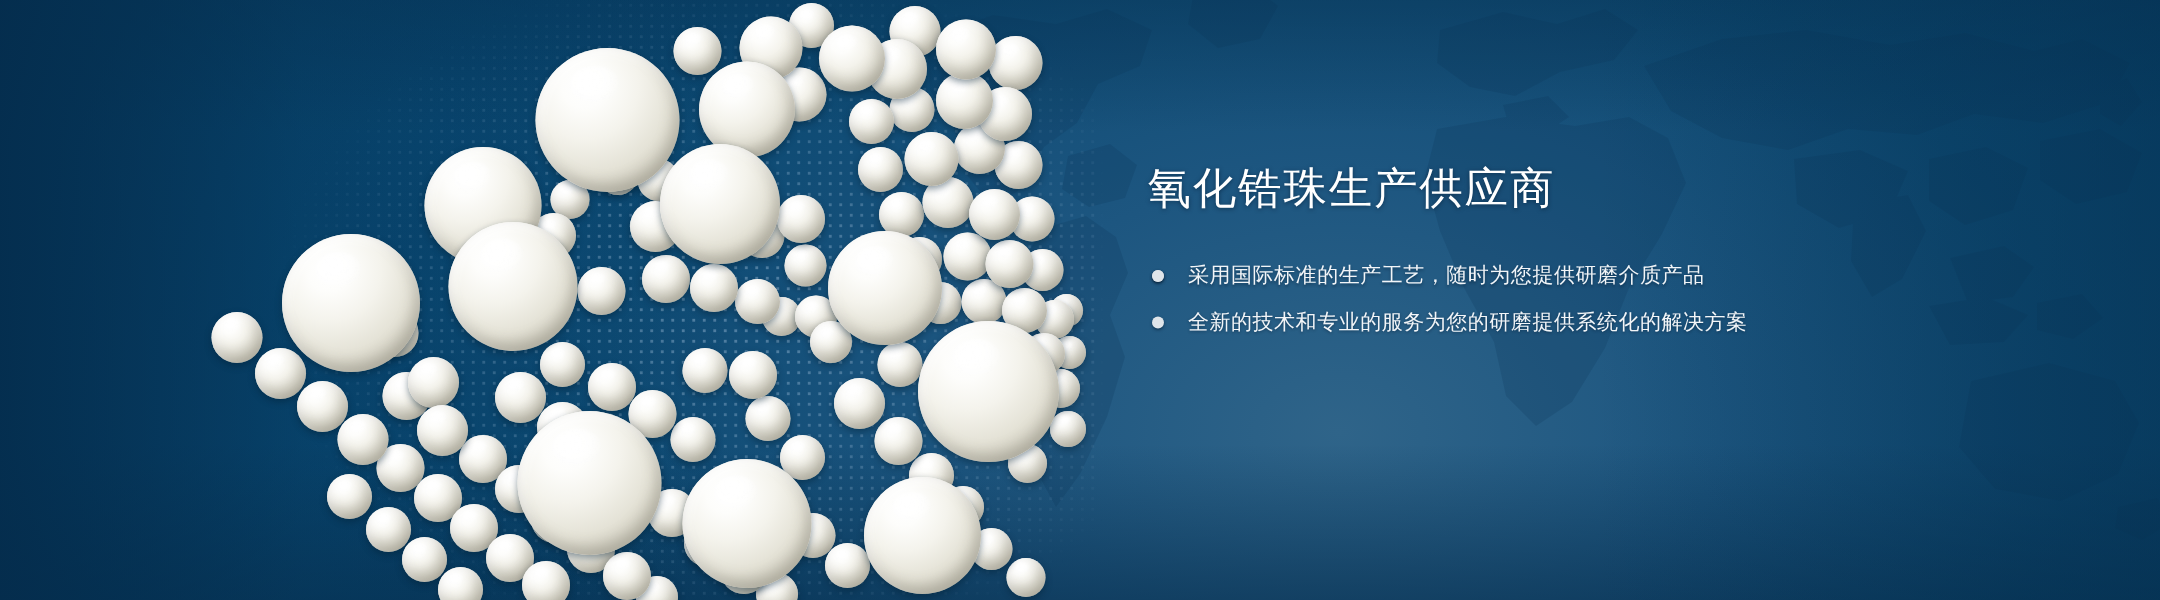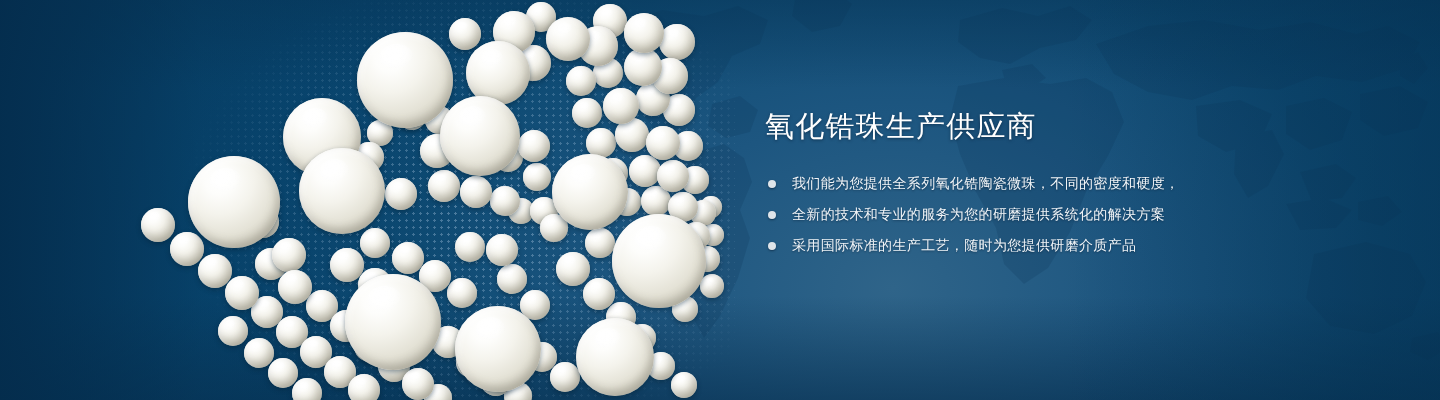--- a/index.html
+++ b/index.html
@@ -299,26 +299,25 @@
       <div class="bead" style="left: 357px; top: 32px; width: 96px; height: 96px;"></div>
       <div class="bead" style="left: 345px; top: 274px; width: 96px; height: 96px;"></div>
     </div>
 
   <div class="content">
     <h1 class="headline">氧化锆珠生产供应商</h1>
 
     <ul class="bullet-list">
       <li class="bullet-item">
         <span class="bullet-dot"></span>
-        <span class="bullet-text">我们能为您提供全系列氧化锆陶瓷微珠，不同的密度和硬度，</span>
+      </li>
+      <li class="bullet-item">
+        <span class="bullet-dot"></span>
+        <span class="bullet-text">采用国际标准的生产工艺，随时为您提供研磨介质产品</span>
       </li>
       <li class="bullet-item">
         <span class="bullet-dot"></span>
         <span class="bullet-text">全新的技术和专业的服务为您的研磨提供系统化的解决方案</span>
       </li>
-      <li class="bullet-item">
-        <span class="bullet-dot"></span>
-        <span class="bullet-text">采用国际标准的生产工艺，随时为您提供研磨介质产品</span>
-      </li>
     </ul>
   </div>
 
 </div>
 
 </body></html>

